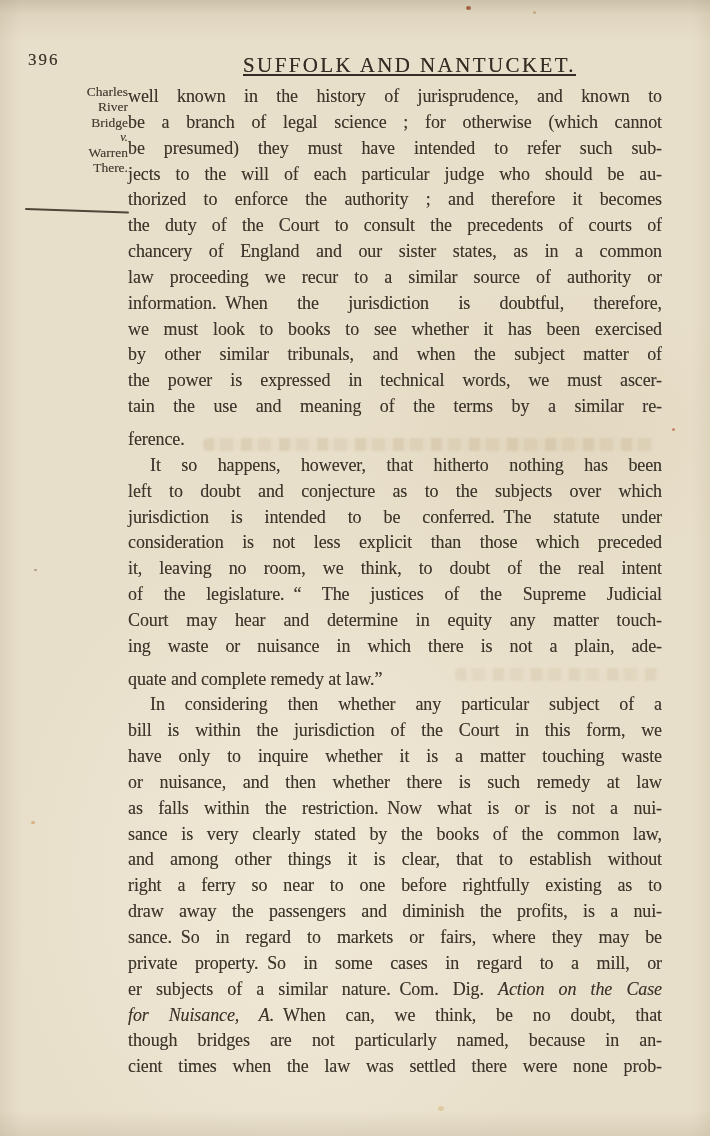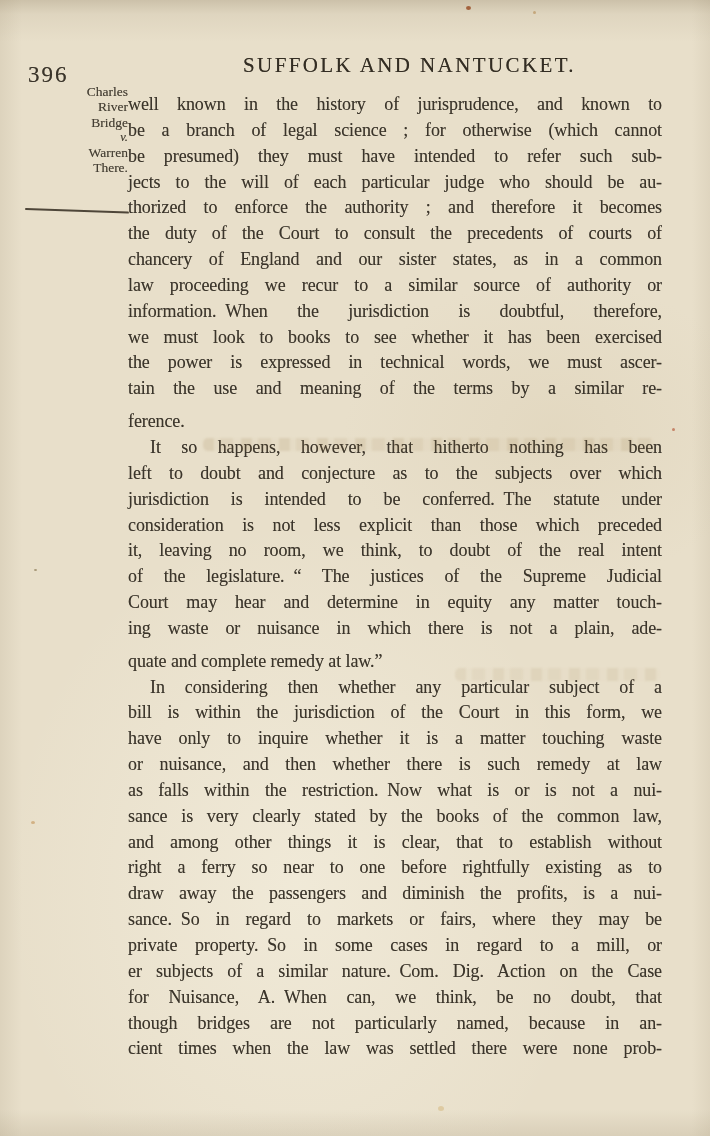--- a/index.html
+++ b/index.html
@@ -9,48 +9,48 @@
     background:
       linear-gradient(180deg, rgba(140,124,94,0.30), rgba(140,124,94,0.10) 14px, rgba(140,124,94,0) 42px),
       linear-gradient(0deg, rgba(140,124,94,0.16), rgba(140,124,94,0) 26px),
       linear-gradient(90deg, rgba(140,124,94,0.12), rgba(140,124,94,0) 22px),
       linear-gradient(270deg, rgba(140,124,94,0.10), rgba(140,124,94,0) 18px),
       radial-gradient(ellipse 420px 520px at 42% 78%, rgba(250,246,232,0.45), rgba(250,246,232,0) 70%),
       radial-gradient(ellipse 300px 220px at 78% 38%, rgba(214,200,170,0.30), rgba(214,200,170,0) 70%),
       #e8dfca;
   }
   .pagenum {
-    position:absolute; left:28px; top:50px; font-size:23px; letter-spacing:2px;
-    color:#3a342a; text-shadow:0 0 0.5px rgba(58,52,42,0.55);margin-top:12px;
+    position:absolute; left:28px; top:50px; font-size:17px; letter-spacing:2px;
+    color:#3a342a; text-shadow:0 0 0.5px rgba(58,52,42,0.55);
   }
   .runhead {
     position:absolute; left:243px; top:53px; font-size:21px; letter-spacing:2.4px;
-    color:#332d23; white-space:nowrap; text-shadow:0 0 0.6px rgba(51,45,35,0.6);
+    color:#332d23; white-space:nowrap; text-shadow:0 0 0.6px rgba(51,45,35,0.6);text-decoration:underline;
   }
   .marginnote {
     position:absolute; left:28px; top:84px; width:100px; text-align:right;
     font-size:13.5px; line-height:15.3px; color:#453f34;
     text-shadow:0 0 0.4px rgba(69,63,52,0.5);
   }
   .marginnote .mn-line:nth-child(4) { font-style:italic; font-size:12.5px; }
   .mn-rule {
     position:absolute; left:25px; top:208px; width:104px; height:2.2px;
     background:#4e4639; border-radius:1px;
     transform:rotate(2deg); transform-origin:left center;
   }
-  .bodytext { position:absolute; left:128px; top:92px; width:534px; }
+  .bodytext { position:absolute; left:128px; top:84px; width:534px; }
   .bl {
     height:25.85px; line-height:25.85px; font-size:18px; color:#3b352b;
     letter-spacing:-0.1px; white-space:nowrap;
     text-align:justify; text-align-last:justify;
     text-shadow:0 0 0.5px rgba(59,53,43,0.45);
   }
   .bl.short { text-align:left; text-align-last:left;margin-top:7px; }
   .bl.indent { padding-left:22px; }
-  .it { }
+  .it { font-style:italic; }
   .smudge {
     position:absolute; height:13px; border-radius:5px; filter:blur(1.1px); opacity:0.55;
     background:repeating-linear-gradient(90deg,
       rgba(156,126,76,0.30) 0 11px, rgba(156,126,76,0.06) 11px 17px,
       rgba(156,126,76,0.22) 17px 30px, rgba(156,126,76,0.05) 30px 38px);
   }
   .smudge.weak { opacity:0.38; }
   .speck { position:absolute; border-radius:50%; }
   .speck.s1 { left:466px; top:6px;  width:5px; height:4px; background:#9a4f28; opacity:0.85; }
   .speck.s2 { left:533px; top:11px; width:3px; height:3px; background:#b08347; opacity:0.55; }
@@ -81,20 +81,21 @@
     <div class="bl">well known in the history of jurisprudence, and known to</div>
     <div class="bl">be a branch of legal science ; for otherwise (which cannot</div>
     <div class="bl">be presumed) they must have intended to refer such sub-</div>
     <div class="bl">jects to the will of each particular judge who should be au-</div>
     <div class="bl">thorized to enforce the authority ; and therefore it becomes</div>
     <div class="bl">the duty of the Court to consult the precedents of courts of</div>
     <div class="bl">chancery of England and our sister states, as in a common</div>
     <div class="bl">law proceeding we recur to a similar source of authority or</div>
     <div class="bl">information. When the jurisdiction is doubtful, therefore,</div>
     <div class="bl">we must look to books to see whether it has been exercised</div>
+    <div class="bl">by other similar tribunals, and when the subject matter of</div>
     <div class="bl">the power is expressed in technical words, we must ascer-</div>
     <div class="bl">tain the use and meaning of the terms by a similar re-</div>
     <div class="bl short">ference.</div>
     <div class="bl indent">It so happens, however, that hitherto nothing has been</div>
     <div class="bl">left to doubt and conjecture as to the subjects over which</div>
     <div class="bl">jurisdiction is intended to be conferred. The statute under</div>
     <div class="bl">consideration is not less explicit than those which preceded</div>
     <div class="bl">it, leaving no room, we think, to doubt of the real intent</div>
     <div class="bl">of the legislature. “ The justices of the Supreme Judicial</div>
     <div class="bl">Court may hear and determine in equity any matter touch-</div>

